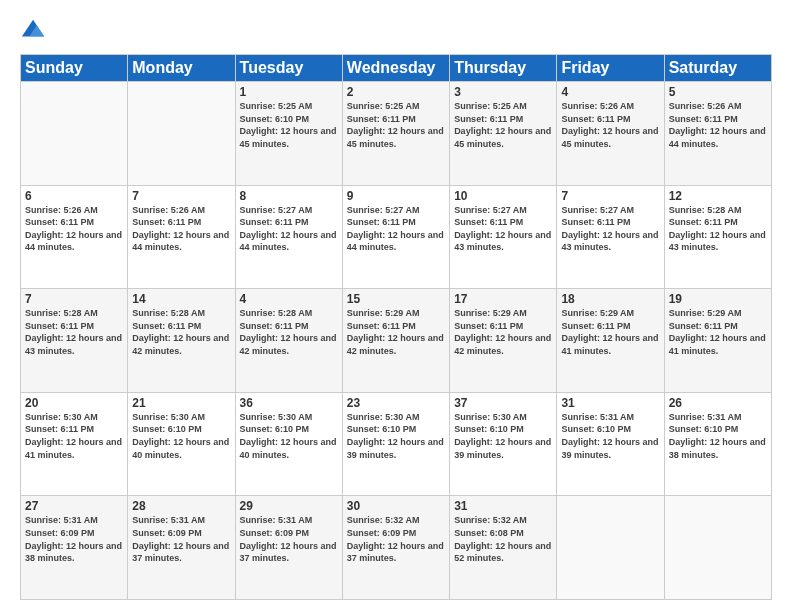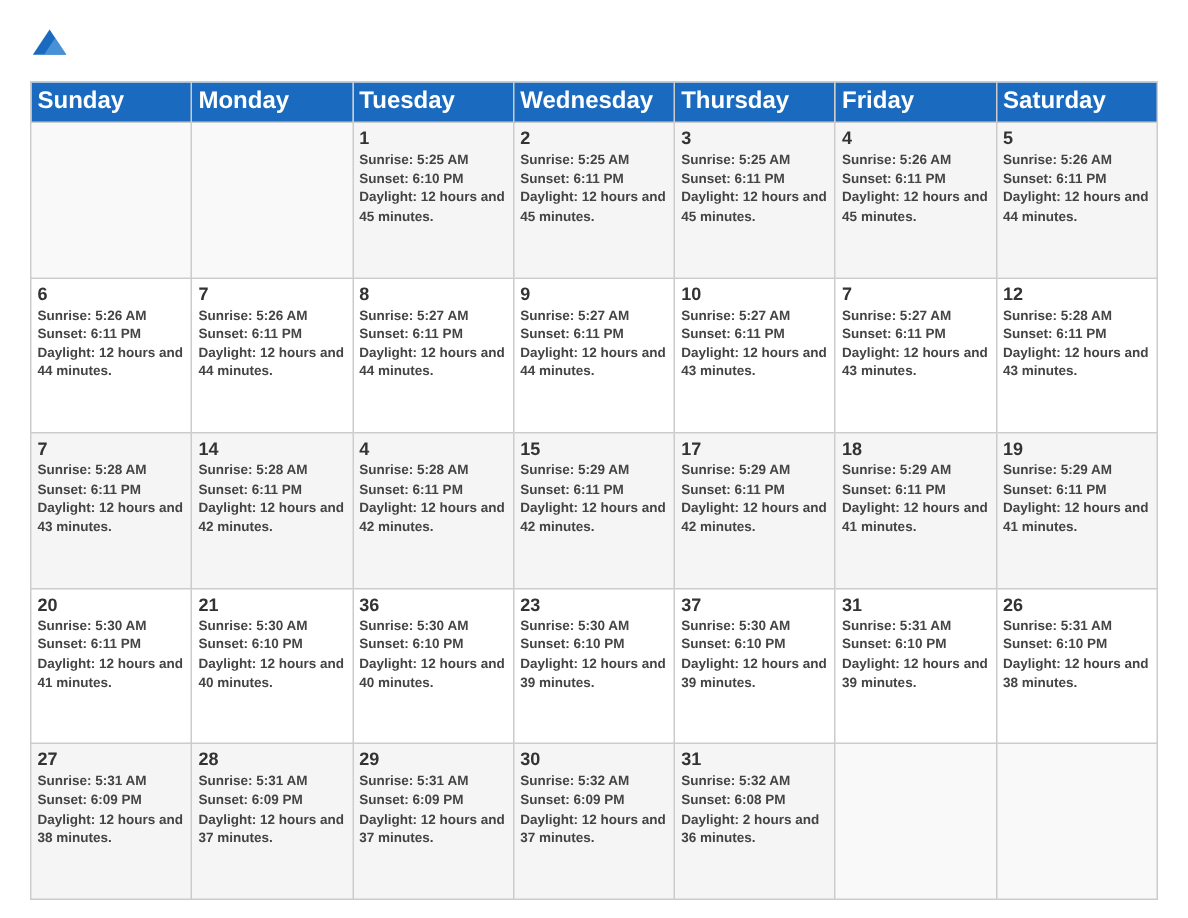--- a/index.html
+++ b/index.html
@@ -392,21 +392,21 @@
               <div>Sunrise: 5:32 AM</div>
               <div>Sunset: 6:09 PM</div>
               <div>Daylight: 12 hours and 37 minutes.</div>
             </div>
           </td>
           <td>
             <span class="day-num">31</span>
             <div class="day-info">
               <div>Sunrise: 5:32 AM</div>
               <div>Sunset: 6:08 PM</div>
-              <div>Daylight: 2 hours and 36 minutes.</div>
+              <div>Daylight: 12 hours and 52 minutes.</div>
             </div>
           </td>
           <td class="empty-cell"></td>
           <td class="empty-cell"></td>
         </tr>
       </tbody>
   </table>
 </div>
 
 </body></html>

